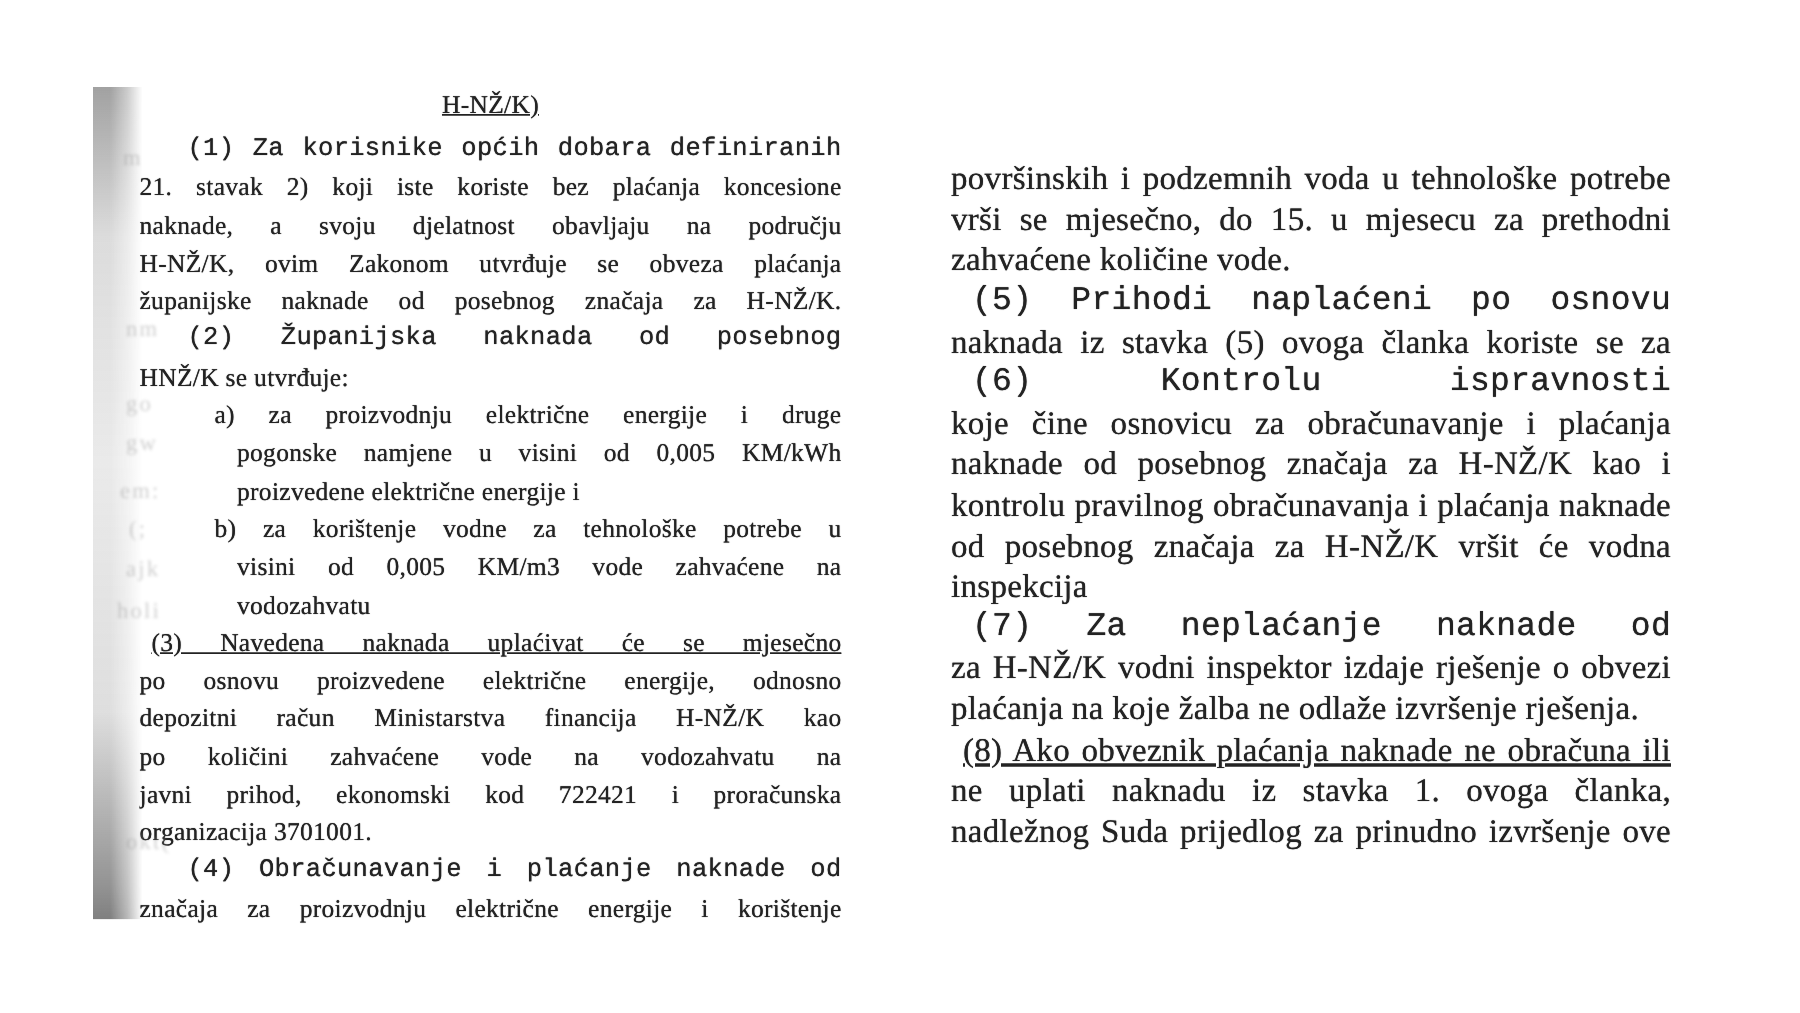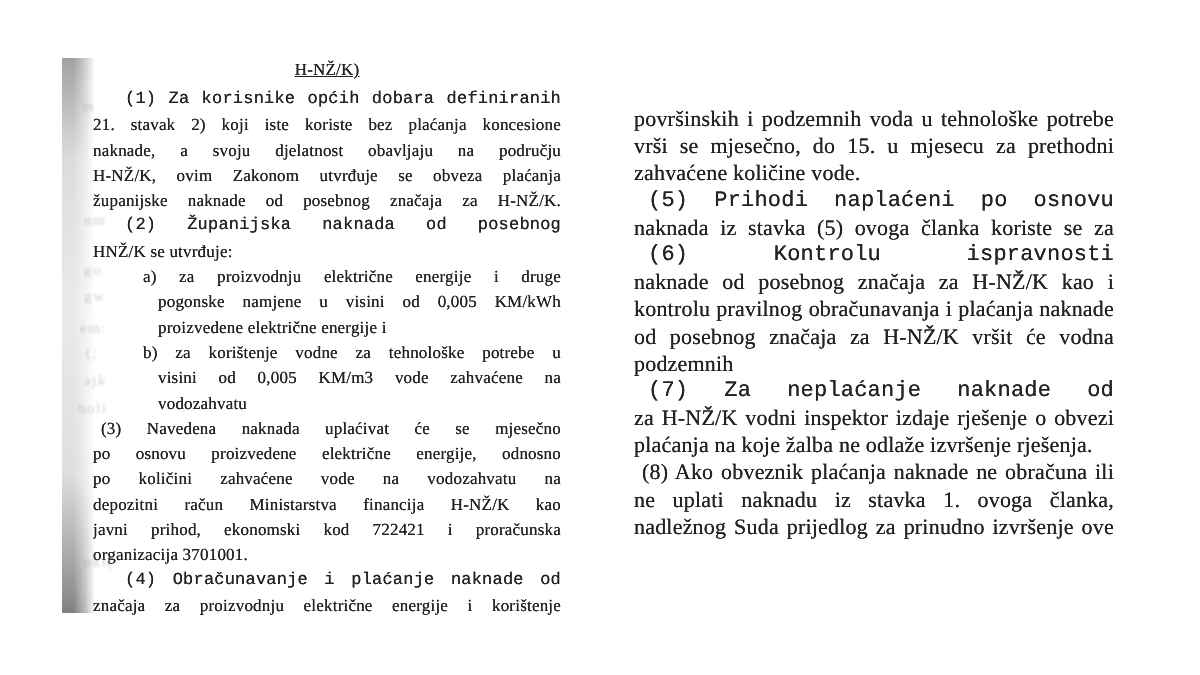--- a/index.html
+++ b/index.html
@@ -48,21 +48,21 @@
   .line {
     height: var(--lh);
     line-height: var(--lh);
     text-align: justify;
     text-align-last: justify;
     overflow: hidden;
   }
   .line.end { text-align-last: left; }
   .line.fi  { text-indent: 32px; font-family: Liberation Mono, monospace; }
   .col-right .line.fi { text-indent: 14px; }
-  .line.fi2 { text-indent: 8px; }
+  .line.fi2 { text-indent: 8px; text-decoration: underline; }
   .line.la  { padding-left: 50px; }
   .line.lc  { padding-left: 65px; }
   
   .ghost {
     position: absolute;
     font-size: 15px;
     color: #8f8f8f;
     opacity: 0.42;
     filter: blur(1.2px);
     letter-spacing: 1.5px;
@@ -85,40 +85,41 @@
         <div class="line fi">(2) Županijska naknada od posebnog značaja za</div>
         <div class="line end">HNŽ/K se utvrđuje:</div>
         <div class="line la">a) za proizvodnju električne energije i druge</div>
         <div class="line lc">pogonske namjene u visini od 0,005 KM/kWh</div>
         <div class="line lc end">proizvedene električne energije i</div>
         <div class="line la">b) za korištenje vodne za tehnološke potrebe u</div>
         <div class="line lc">visini od 0,005 KM/m3 vode zahvaćene na</div>
         <div class="line lc end">vodozahvatu</div>
         <div class="line fi2">(3) Navedena naknada uplaćivat će se mjesečno</div>
         <div class="line ">po osnovu proizvedene električne energije, odnosno</div>
+        <div class="line ">depozitni račun Ministarstva financija H-NŽ/K kao</div>
         <div class="line ">po količini zahvaćene vode na vodozahvatu na</div>
-        <div class="line ">depozitni račun Ministarstva financija H-NŽ/K kao</div>
         <div class="line ">javni prihod, ekonomski kod 722421 i proračunska</div>
         <div class="line end">organizacija 3701001.</div>
         <div class="line fi">(4) Obračunavanje i plaćanje naknade od posebnog</div>
         <div class="line ">značaja za proizvodnju električne energije i korištenje</div>
       </div>
   </div>
   <div class="col col-right">
     <div>
         <div class="line ">površinskih i podzemnih voda u tehnološke potrebe</div>
         <div class="line ">vrši se mjesečno, do 15. u mjesecu za prethodni</div>
         <div class="line end">zahvaćene količine vode.</div>
         <div class="line fi">(5) Prihodi naplaćeni po osnovu županijskih</div>
         <div class="line ">naknada iz stavka (5) ovoga članka koriste se za</div>
         <div class="line fi">(6) Kontrolu ispravnosti utvrđivanja količina</div>
+        <div class="line ">koje čine osnovicu za obračunavanje i plaćanja</div>
         <div class="line ">naknade od posebnog značaja za H-NŽ/K kao i</div>
         <div class="line ">kontrolu pravilnog obračunavanja i plaćanja naknade</div>
         <div class="line ">od posebnog značaja za H-NŽ/K vršit će vodna</div>
-        <div class="line end">podzemnih</div>
+        <div class="line end">inspekcija</div>
         <div class="line fi">(7) Za neplaćanje naknade od posebnog značaja</div>
         <div class="line ">za H-NŽ/K vodni inspektor izdaje rješenje o obvezi</div>
         <div class="line end">plaćanja na koje žalba ne odlaže izvršenje rješenja.</div>
         <div class="line fi2">(8) Ako obveznik plaćanja naknade ne obračuna ili</div>
         <div class="line ">ne uplati naknadu iz stavka 1. ovoga članka, inspektor</div>
         <div class="line ">nadležnog Suda prijedlog za prinudno izvršenje ove</div>
       </div>
   </div>
 <span class="ghost" style="left: 82px; top: 98px;">m</span>
     <span class="ghost" style="left: 84px; top: 212px;">nm</span>

